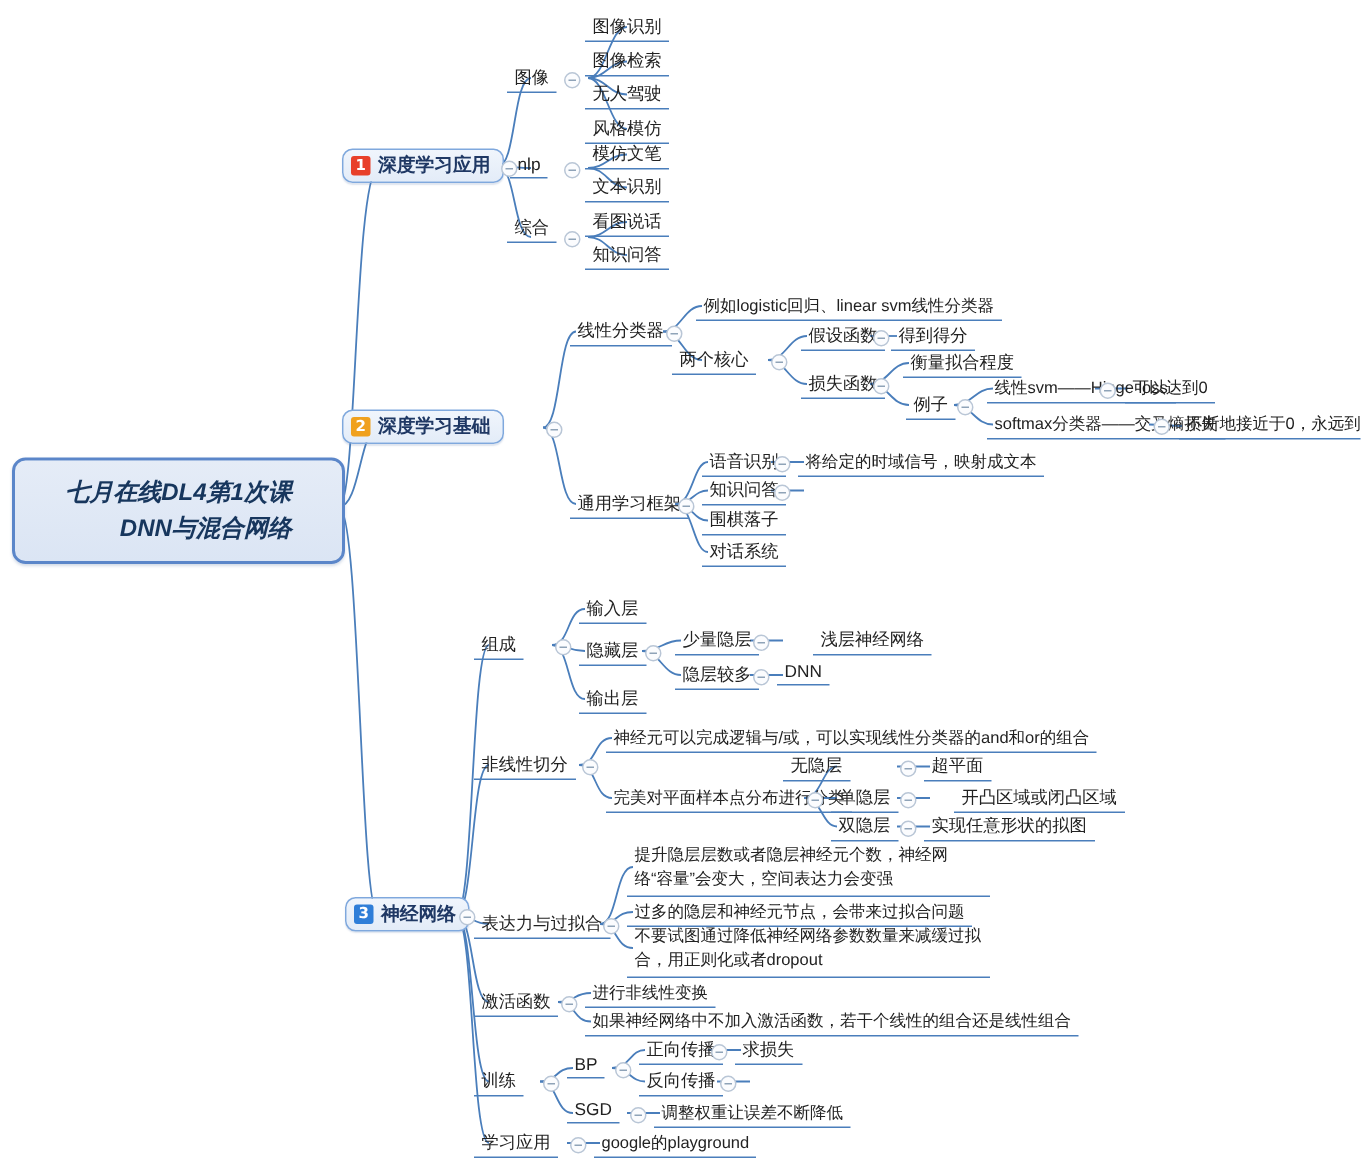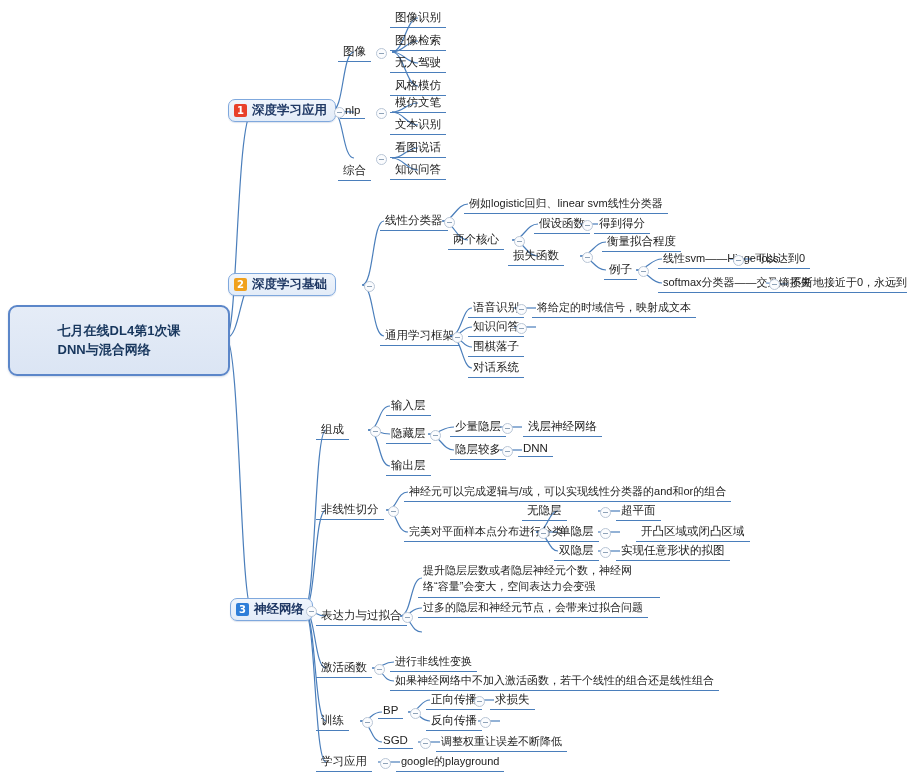--- a/index.html
+++ b/index.html
@@ -11,22 +11,22 @@
 
   
   .node{position:absolute;white-space:nowrap;color:#1a1a1a;}
 
   
   .root{
     left:8px;top:305px;width:218px;height:67px;
     border:2px solid #5b86c9;border-radius:9px;
     background:linear-gradient(#e5ecf7,#dbe5f4);
     box-shadow:0 1px 2px rgba(80,110,160,.25);
-    display:flex;align-items:center;justify-content:center;text-align:left;
-    font-size:13px;font-weight:bold;color:#17365d;line-height:1.45;
+    display:flex;align-items:center;justify-content:center;text-align:right;
+    font-size:16px;font-weight:bold;color:#17365d;line-height:1.45;font-style:italic;
   }
 
   
   .lvl1{
     border:1px solid #7fa8dd;border-radius:7px;
     background:linear-gradient(#f0f5fc,#e3ecf8);
     box-shadow:0 1px 1px rgba(90,120,170,.2);
     padding:3px 8px 3px 5px;display:flex;align-items:center;gap:5px;
     font-size:12.5px;color:#1f3864;font-weight:bold;height:15px;
   }
@@ -175,21 +175,21 @@
   <div class="node leaf" style="left:390px;top:9px;">图像识别</div>
   <div class="node leaf" style="left:390px;top:32px;">图像检索</div>
   <div class="node leaf" style="left:390px;top:54px;">无人驾驶</div>
   <div class="node leaf" style="left:390px;top:77px;">风格模仿</div>
 
   <div class="node leaf" style="left:340px;top:103px;">nlp</div>
   <div class="toggle" style="left:376px;top:108px;"></div>
   <div class="node leaf" style="left:390px;top:94px;">模仿文笔</div>
   <div class="node leaf" style="left:390px;top:116px;">文本识别</div>
 
-  <div class="node leaf" style="left:338px;top:162px;">综合</div>
+  <div class="node leaf" style="left:338px;top:143px;">综合</div>
   <div class="toggle" style="left:376px;top:154px;"></div>
   <div class="node leaf" style="left:390px;top:139px;">看图说话</div>
   <div class="node leaf" style="left:390px;top:161px;">知识问答</div>
 
   <div class="node lvl1" style="left:228px;top:273px;">
     <span class="badge b2">2</span>
     <span>深度学习基础</span>
   </div>
   <div class="toggle" style="left:364px;top:281px;"></div>
 
@@ -197,21 +197,21 @@
   <div class="toggle" style="left:444px;top:217px;"></div>
   <div class="node leaf small" style="left:464px;top:195px;">例如logistic回归、linear svm线性分类器</div>
 
   <div class="node leaf" style="left:448px;top:231px;">两个核心</div>
   <div class="toggle" style="left:514px;top:236px;"></div>
 
   <div class="node leaf" style="left:534px;top:215px;">假设函数</div>
   <div class="toggle" style="left:582px;top:220px;"></div>
   <div class="node leaf" style="left:594px;top:215px;">得到得分</div>
 
-  <div class="node leaf" style="left:508px;top:247px;">损失函数</div>
+  <div class="node leaf" style="left:534px;top:247px;">损失函数</div>
   <div class="toggle" style="left:582px;top:252px;"></div>
   <div class="node leaf" style="left:602px;top:233px;">衡量拟合程度</div>
 
   <div class="node leaf" style="left:604px;top:261px;">例子</div>
   <div class="toggle" style="left:638px;top:266px;"></div>
   <div class="node leaf small" style="left:658px;top:250px;">线性svm——Hinge loss</div>
   <div class="toggle" style="left:733px;top:255px;"></div>
   <div class="node leaf small" style="left:750px;top:250px;">可以达到0</div>
 
   <div class="node leaf small" style="left:658px;top:274px;">softmax分类器——交叉熵损失</div>
@@ -234,21 +234,21 @@
   </div>
   <div class="toggle" style="left:306px;top:606px;"></div>
 
   <div class="node leaf" style="left:316px;top:421px;">组成</div>
   <div class="toggle" style="left:370px;top:426px;"></div>
   <div class="node leaf" style="left:386px;top:397px;">输入层</div>
   <div class="node leaf" style="left:386px;top:425px;">隐藏层</div>
   <div class="toggle" style="left:430px;top:430px;"></div>
   <div class="node leaf" style="left:450px;top:418px;">少量隐层</div>
   <div class="toggle" style="left:502px;top:423px;"></div>
-  <div class="node leaf" style="left:523px;top:418px;text-align:right;">浅层神经网络</div>
+  <div class="node leaf" style="left:542px;top:418px;text-align:right;">浅层神经网络</div>
   <div class="node leaf" style="left:450px;top:441px;">隐层较多</div>
   <div class="toggle" style="left:502px;top:446px;"></div>
   <div class="node leaf" style="left:518px;top:441px;">DNN</div>
   <div class="node leaf" style="left:386px;top:457px;">输出层</div>
 
   <div class="node leaf" style="left:316px;top:501px;">非线性切分</div>
   <div class="toggle" style="left:388px;top:506px;"></div>
   <div class="node leaf small" style="left:404px;top:483px;">神经元可以完成逻辑与/或，可以实现线性分类器的and和or的组合</div>
   <div class="node leaf small" style="left:404px;top:523px;">完美对平面样本点分布进行分类</div>
   <div class="toggle" style="left:538px;top:528px;"></div>
@@ -259,20 +259,21 @@
   <div class="toggle" style="left:600px;top:528px;"></div>
   <div class="node leaf" style="left:616px;top:523px;margin-left:20px;">开凸区域或闭凸区域</div>
   <div class="node leaf" style="left:554px;top:542px;">双隐层</div>
   <div class="toggle" style="left:600px;top:547px;"></div>
   <div class="node leaf" style="left:616px;top:542px;">实现任意形状的拟图</div>
 
   <div class="node leaf" style="left:316px;top:607px;">表达力与过拟合</div>
   <div class="toggle" style="left:402px;top:612px;"></div>
   <div class="node leaf small" style="left:418px;top:599px;">过多的隐层和神经元节点，会带来过拟合问题</div>
   <div class="node leaf wrap small" style="left:418px;top:562px;width:232px;">提升隐层层数或者隐层神经元个数，神经网络“容量”会变大，空间表达力会变强</div>
+  <div class="node leaf wrap small" style="left:418px;top:616px;width:232px;">不要试图通过降低神经网络参数数量来减缓过拟合，用正则化或者dropout</div>
 
   <div class="node leaf" style="left:316px;top:659px;">激活函数</div>
   <div class="toggle" style="left:374px;top:664px;"></div>
   <div class="node leaf small" style="left:390px;top:653px;">进行非线性变换</div>
   <div class="node leaf small" style="left:390px;top:672px;">如果神经网络中不加入激活函数，若干个线性的组合还是线性组合</div>
 
   <div class="node leaf" style="left:316px;top:712px;">训练</div>
   <div class="toggle" style="left:362px;top:717px;"></div>
   <div class="node leaf" style="left:378px;top:703px;">BP</div>
   <div class="toggle" style="left:410px;top:708px;"></div>

